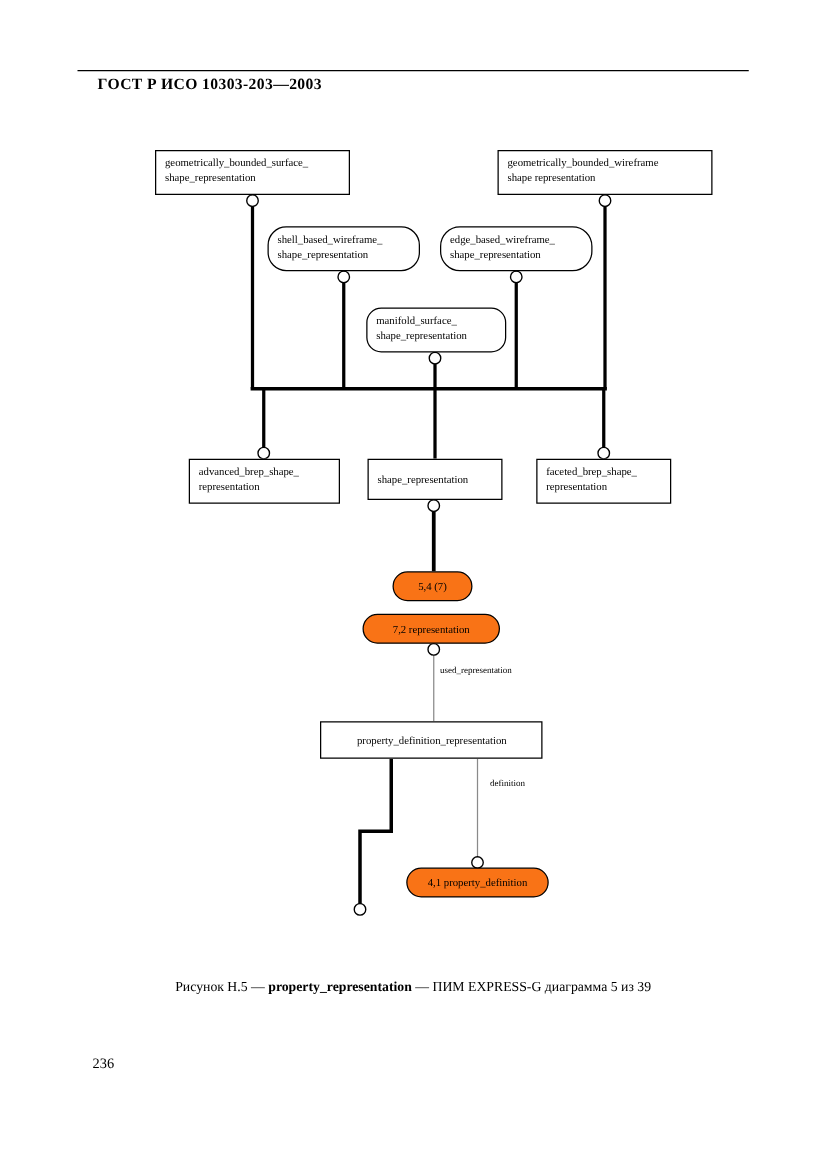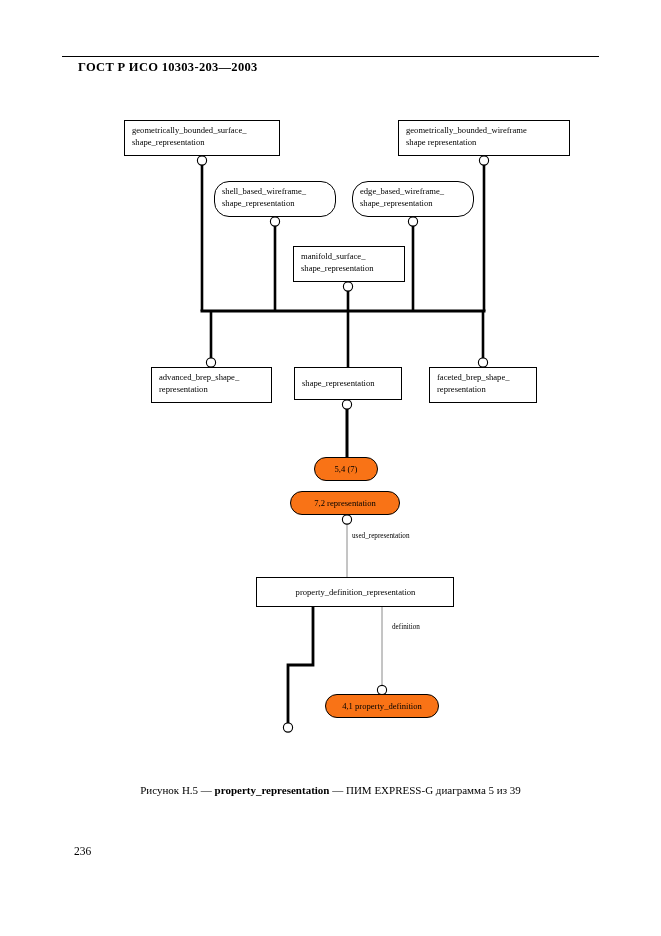--- a/index.html
+++ b/index.html
@@ -85,40 +85,40 @@
   <div class="node" style="left:214px;top:181px;width:122px;height:36px;border-radius:15px;">
     <span style="white-space:pre-line;">shell_based_wireframe_
 shape_representation</span>
   </div>
 
   <div class="node" style="left:352px;top:181px;width:122px;height:36px;border-radius:16px;">
     <span style="white-space:pre-line;">edge_based_wireframe_
 shape_representation</span>
   </div>
 
-  <div class="node" style="left:293px;top:246px;width:112px;height:36px;">
+  <div class="node" style="left:293px;top:246px;width:112px;height:36px;border-radius:12px;">
     <span style="white-space:pre-line;">manifold_surface_
 shape_representation</span>
   </div>
 
   <div class="node" style="left:151px;top:367px;width:121px;height:36px;">
     <span style="white-space:pre-line;">advanced_brep_shape_
 representation</span>
   </div>
 
   <div class="node center" style="left:294px;top:367px;width:108px;height:33px;">
     <span style="white-space:pre-line;">shape_representation</span>
   </div>
 
   <div class="node" style="left:429px;top:367px;width:108px;height:36px;">
     <span style="white-space:pre-line;">faceted_brep_shape_
 representation</span>
   </div>
 
-  <div class="node center" style="left:256px;top:577px;width:198px;height:30px;justify-content:center;">
+  <div class="node center" style="left:256px;top:577px;width:178px;height:30px;justify-content:center;">
     <span>property_definition_representation</span>
   </div>
 
 
   <div class="ell" style="left:314px;top:457px;width:64px;height:24px;">
     <span>5,4 (7)</span>
   </div>
 
   <div class="ell" style="left:290px;top:491px;width:110px;height:24px;">
     <span>7,2 representation</span>

